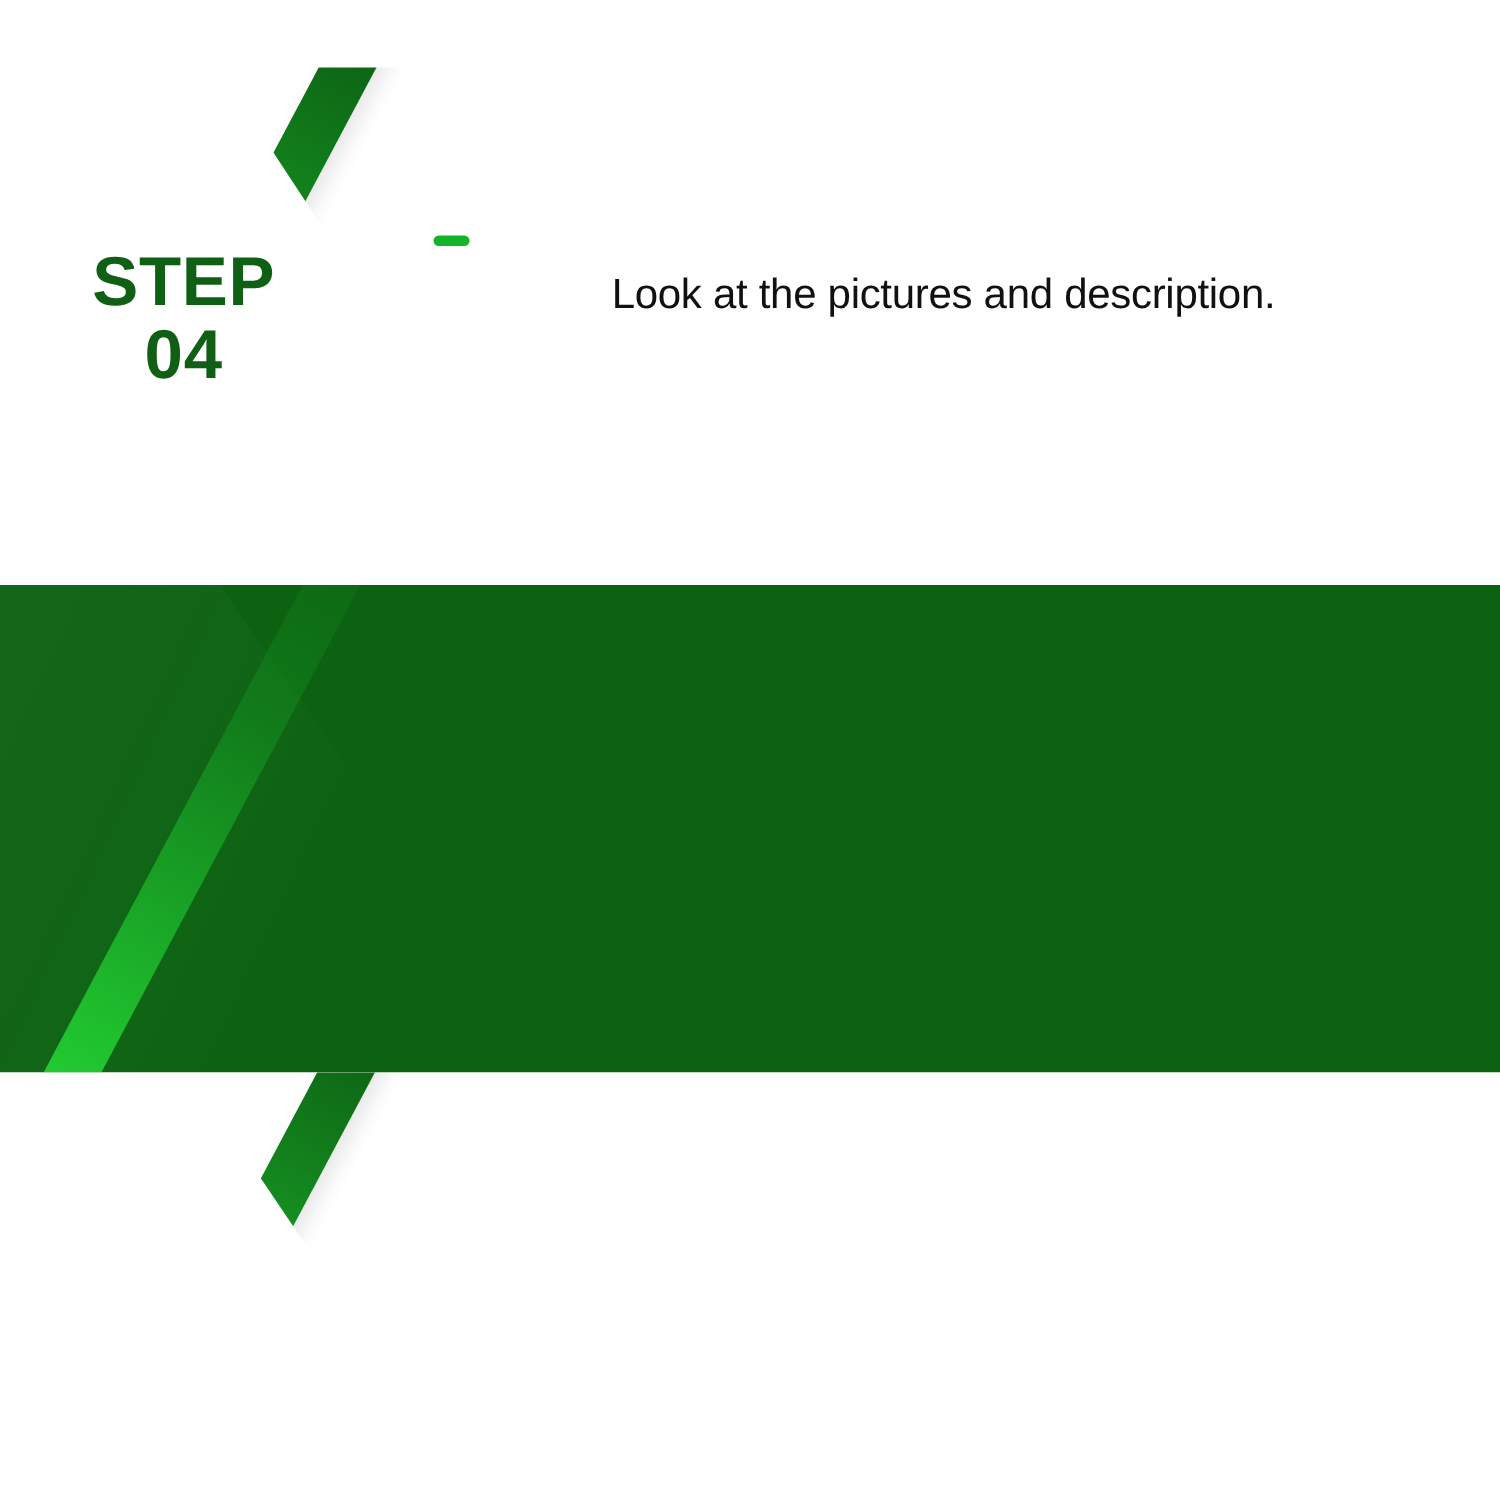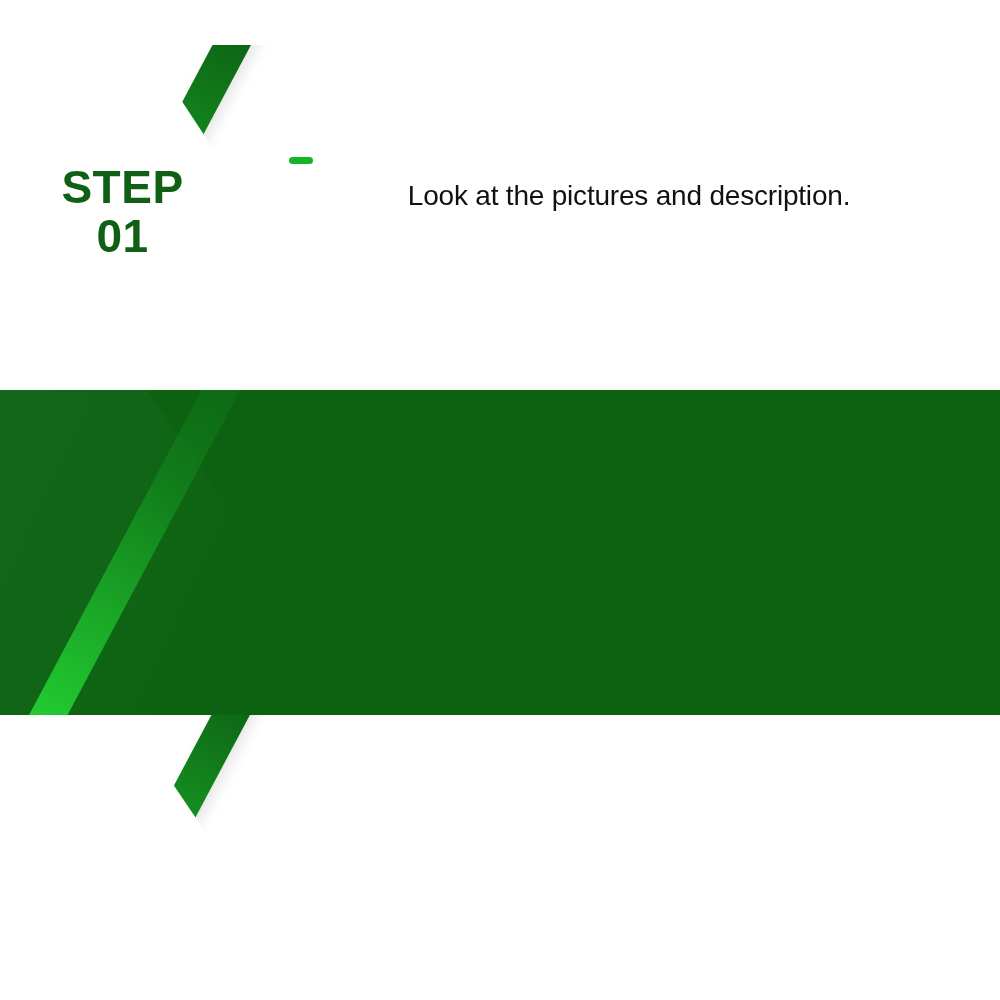--- a/index.html
+++ b/index.html
@@ -144,21 +144,21 @@
 <body>
 
 <div id="stage">
 
   <div class="step-row row-light" id="row-1">
     <div class="stripe stripe-1"></div>
     <div class="chevron chev-1"></div>
 
     <div class="step-label label-green" id="label-1">
       <span class="word">STEP</span>
-      <span class="num">01</span>
+      <span class="num">04</span>
     </div>
 
     <div class="body-block" id="body-1">
       <span class="dash"></span>
       <p class="body-text text-dark">Look at the pictures and description.</p>
     </div>
   </div>
 
   <div class="step-row row-dark" id="row-2">
     <div class="chevron-dark"></div>

